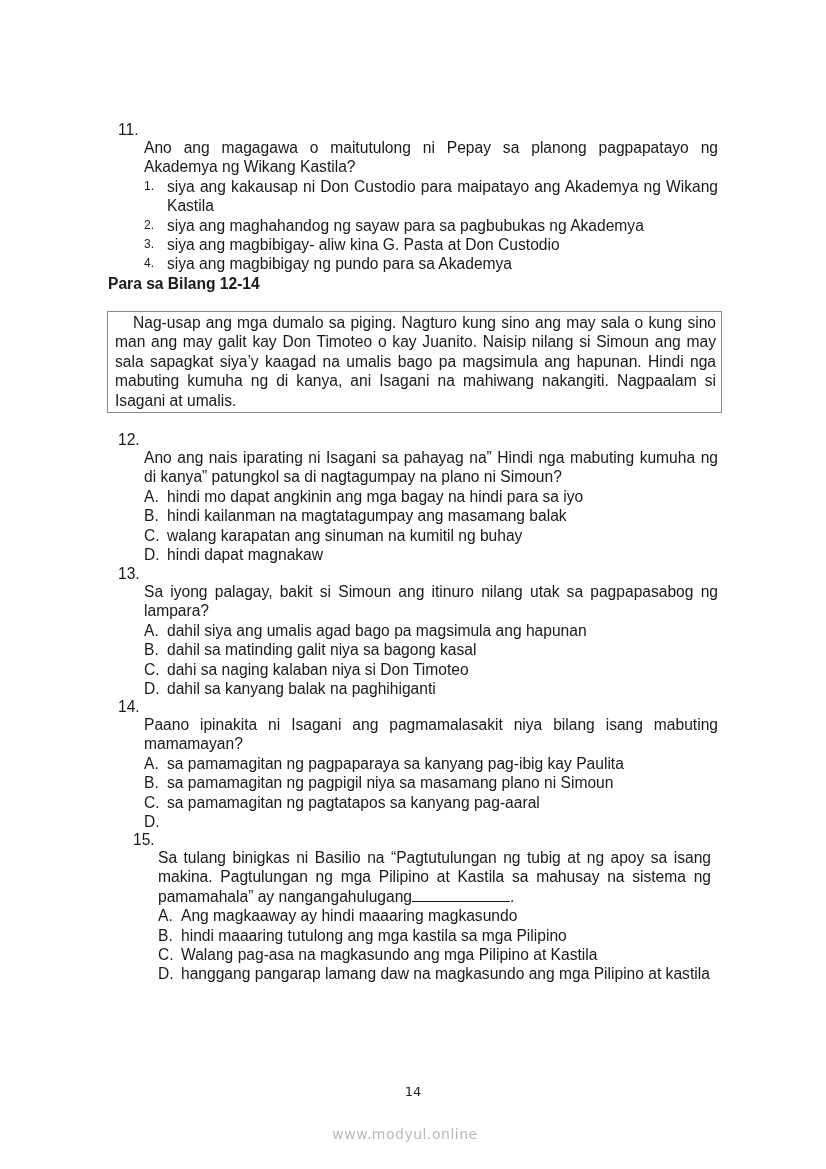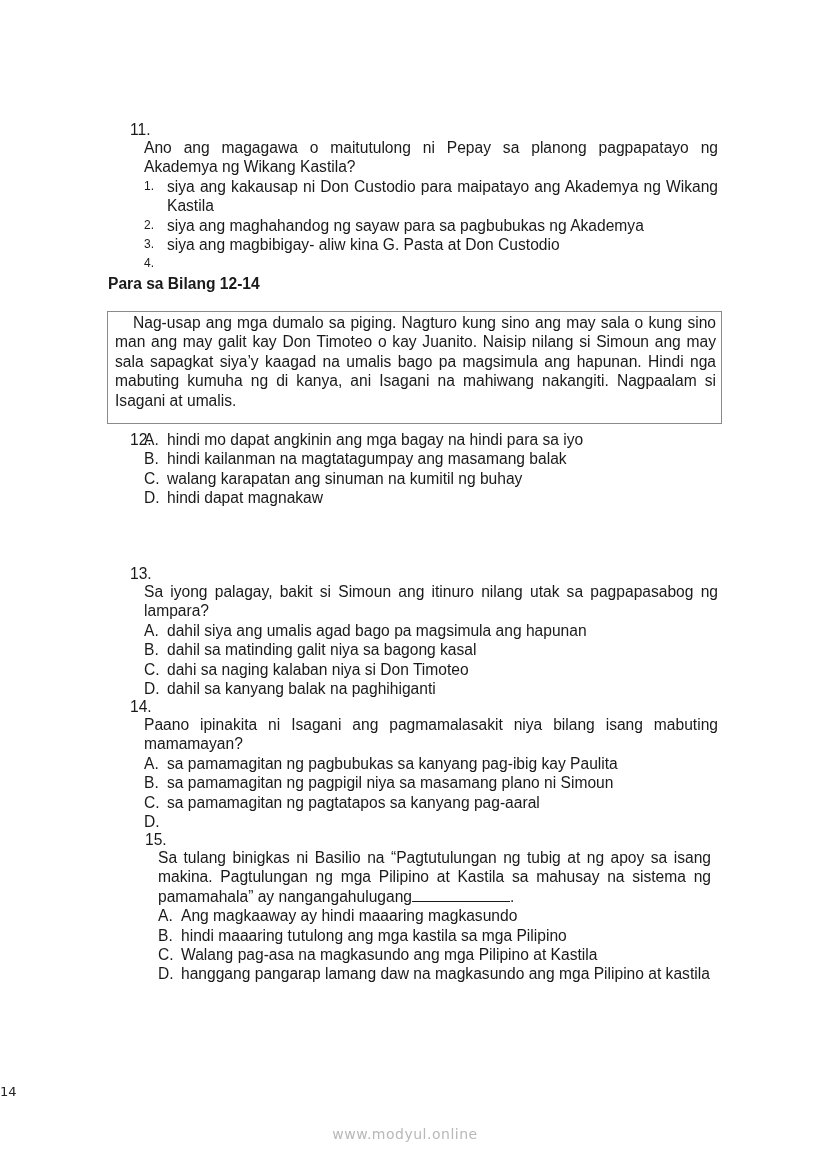--- a/index.html
+++ b/index.html
@@ -1,62 +1,63 @@
 <!DOCTYPE html>
 <html><head>
   <meta charset="utf-8">
   <style>
     html, body { margin: 0; padding: 0; background: #ffffff; }
     body { width: 826px; height: 1169px; position: relative; overflow: hidden;
       font-family: "Liberation Sans", sans-serif; color: #1a1a1a; font-size: 15.6px; }
     .q { position: absolute; left: 118px; width: 600px; line-height: 19.4px; }
-    .q .num { position: absolute; left: 12px; top: 0; }
+    .q .num { position: absolute; left: 0; top: 0; }
     .q .stem { margin-left: 26px; text-align: justify; margin-top: 18px; }
     .q .opts { margin: 0; padding: 0; list-style: none; margin-left: 26px; }
     .q .opts li { position: relative; padding-left: 23px; text-align: justify; }
     .q .opts li .lbl { position: absolute; left: 0; top: 0; }
     .q .opts li .small { font-size: 12px; }
     #q11 { top: 120px; }
     #q12 { top: 430px; }
     #q13 { top: 564px; }
     #q14 { top: 697px; }
     #q15 { left: 133px; width: 578px; top: 830px; }
     #q15 .stem { margin-left: 25px; }
     #q15 .opts { margin-left: 25px; }
     .section-heading { position: absolute; left: 108px; top: 275px; font-weight: bold; font-size: 15.6px; }
     .passage { position: absolute; left: 107px; top: 311px; width: 601px; border: 1px solid #8a8a8a;
-      padding: 1px 5px 13px 7px; line-height: 19.4px; text-align: justify; }
+      padding: 1px 5px 2px 7px; line-height: 19.4px; text-align: justify; }
     .passage p { margin: 0; text-indent: 18px; }
-    .page-number { position: absolute; left: 0; width: 826px; top: 1084px; text-align: left;
+    .page-number { position: absolute; left: 0; width: 826px; top: 1084px; text-align: center;
       font-family: "DejaVu Sans", sans-serif; font-size: 13px; color: #222; }
     .watermark { position: absolute; left: 0; width: 810px; top: 1126px; text-align: center;
       font-family: "DejaVu Sans", sans-serif; font-size: 14px; color: #b8b8b8; letter-spacing: 0.5px; }
     .blank { display: inline-block; width: 98px; border-bottom: 1px solid #1a1a1a; height: 13px; vertical-align: baseline; }
   </style>
 </head>
 <body>
 
 <div class="q" id="q11">
   <span class="num">11.</span>
   <div class="stem">Ano ang magagawa o maitutulong ni Pepay sa planong pagpapatayo ng Akademya ng Wikang Kastila?</div>
   <ul class="opts">
     <li><span class="lbl small">1.</span><span>siya ang kakausap ni Don Custodio para maipatayo ang Akademya ng Wikang Kastila</span></li>
     <li><span class="lbl small">2.</span><span>siya ang maghahandog ng sayaw para sa pagbubukas ng Akademya</span></li>
     <li><span class="lbl small">3.</span><span>siya ang magbibigay- aliw kina G. Pasta at Don Custodio</span></li>
-    <li><span class="lbl small">4.</span></li>
+    <li><span class="lbl small">4.</span><span>siya ang magbibigay ng pundo para sa Akademya</span></li>
   </ul>
 </div>
 
 <div class="section-heading">Para sa Bilang 12-14</div>
 <div class="passage">
   <p>Nag-usap ang mga dumalo sa piging. Nagturo kung sino ang may sala o kung sino man ang may galit kay Don Timoteo o kay Juanito. Naisip nilang si Simoun ang may sala sapagkat siya’y kaagad na umalis bago pa magsimula ang hapunan. Hindi nga mabuting kumuha ng di kanya, ani Isagani na mahiwang nakangiti. Nagpaalam si Isagani at umalis.</p>
 </div>
 
 <div class="q" id="q12">
   <span class="num">12.</span>
+  <div class="stem">Ano ang nais iparating ni Isagani sa pahayag na” Hindi nga mabuting kumuha ng di kanya” patungkol sa di nagtagumpay na plano ni Simoun?</div>
   <ul class="opts">
     <li><span class="lbl">A.</span><span>hindi mo dapat angkinin ang mga bagay na hindi para sa iyo</span></li>
     <li><span class="lbl">B.</span><span>hindi kailanman na magtatagumpay ang masamang balak</span></li>
     <li><span class="lbl">C.</span><span>walang karapatan ang sinuman na kumitil ng buhay</span></li>
     <li><span class="lbl">D.</span><span>hindi dapat magnakaw</span></li>
   </ul>
 </div>
 
 <div class="q" id="q13">
   <span class="num">13.</span>
@@ -66,21 +67,21 @@
     <li><span class="lbl">B.</span><span>dahil sa matinding galit niya sa bagong kasal</span></li>
     <li><span class="lbl">C.</span><span>dahi sa naging kalaban niya si Don Timoteo</span></li>
     <li><span class="lbl">D.</span><span>dahil sa kanyang balak na paghihiganti</span></li>
   </ul>
 </div>
 
 <div class="q" id="q14">
   <span class="num">14.</span>
   <div class="stem">Paano ipinakita ni Isagani ang pagmamalasakit niya bilang isang mabuting mamamayan?</div>
   <ul class="opts">
-    <li><span class="lbl">A.</span><span>sa pamamagitan ng pagbubukas sa kanyang pag-ibig kay Paulita</span></li>
+    <li><span class="lbl">A.</span><span>sa pamamagitan ng pagpaparaya sa kanyang pag-ibig kay Paulita</span></li>
     <li><span class="lbl">B.</span><span>sa pamamagitan ng pagpigil niya sa masamang plano ni Simoun</span></li>
     <li><span class="lbl">C.</span><span>sa pamamagitan ng pagtatapos sa kanyang pag-aaral</span></li>
     <li><span class="lbl">D.</span></li>
   </ul>
 </div>
 
 <div class="q" id="q15">
   <span class="num">15.</span>
   <div class="stem"><span>Sa tulang binigkas ni Basilio na “Pagtutulungan ng tubig at ng apoy sa isang makina. Pagtulungan ng mga Pilipino at Kastila sa mahusay na sistema ng pamamahala” ay nangangahulugang</span><span class="blank"></span><span>.</span></div>
   <ul class="opts">

